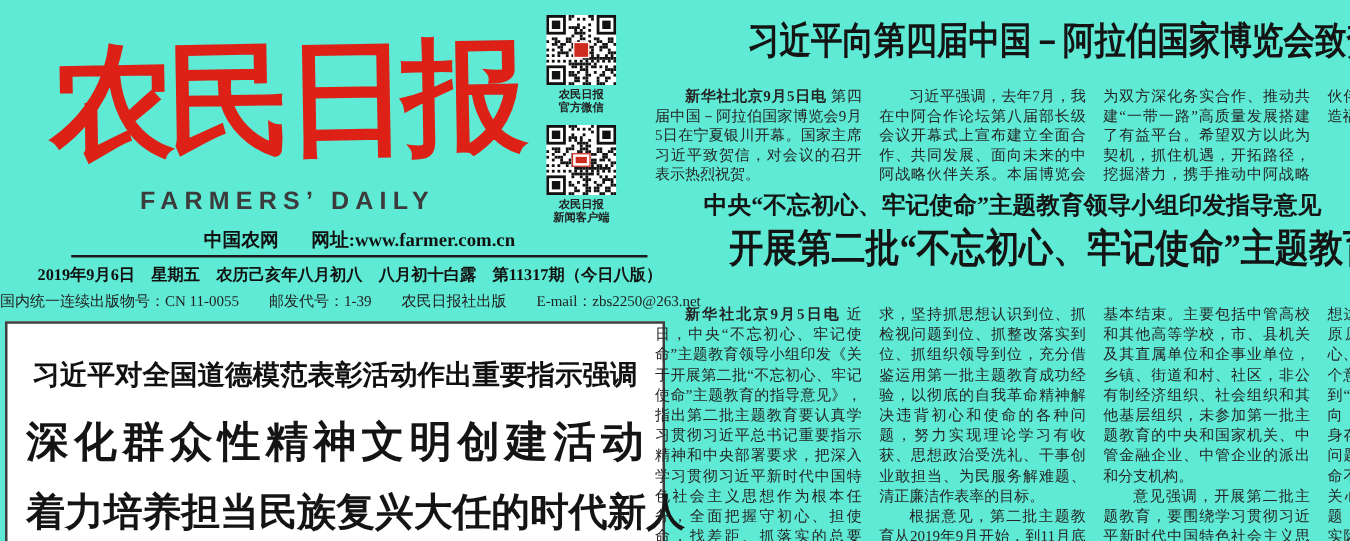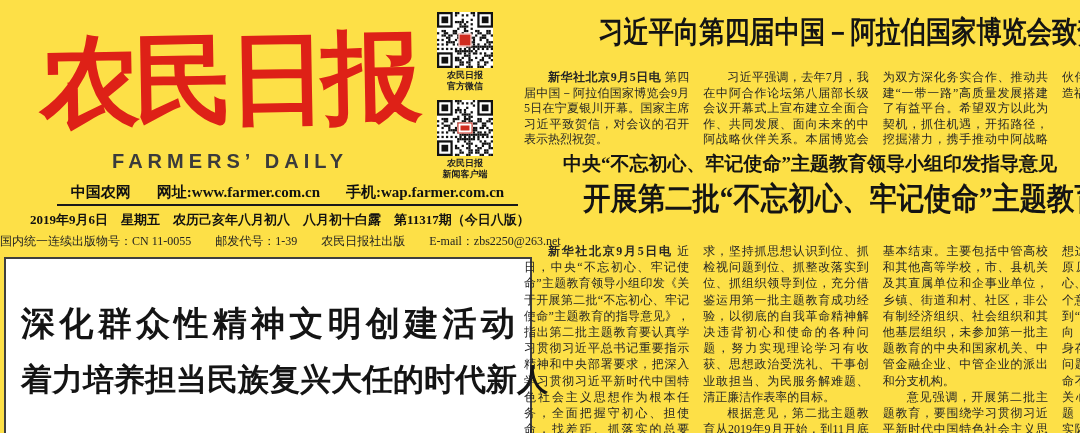--- a/index.html
+++ b/index.html
@@ -1,19 +1,19 @@
 <!DOCTYPE html>
 <html><head>
 <meta charset="utf-8">
 <style>
   * { margin:0; padding:0; box-sizing:border-box; }
   html,body { background:#ffffff; }
   #page {
     position:relative; width:1080px; height:433px; overflow:hidden;
-    background:#fde047; color:#1c1c1c;
+    background:#5eead4; color:#1c1c1c;
     font-family:"Liberation Serif","DejaVu Serif",serif;
   }
   
   .masthead-title {
     position:absolute; left:28px; top:-14px; width:400px; height:190px;
     display:flex; align-items:center; justify-content:center;
     font-size:100px; font-weight:bold; letter-spacing:-6px;
     color:#de2117; font-family:"DejaVu Serif","Liberation Serif",serif;
     transform:rotate(-1deg); white-space:nowrap;
   }
@@ -514,28 +514,28 @@
       </div>
       <div class="qr-caption">
         <div>农民日报</div>
         <div>新闻客户端</div>
       </div>
     </div>
 
     <div class="info-bar">
       <span>中国农网</span>
       <span>网址:www.farmer.com.cn</span>
-      <span>手机:wap.farmer.com.cn</span>
     </div>
     <div class="rule"></div>
     <div class="date-line">2019年9月6日　星期五　农历己亥年八月初八　八月初十白露　第11317期（今日八版）</div>
     <div class="pub-line">国内统一连续出版物号：CN 11-0055　　邮发代号：1-39　　农民日报社出版　　E-mail：zbs2250@263.net</div>
   </div>
 
   <div class="headline-box">
+    <div class="box-kicker">习近平对全国道德模范表彰活动作出重要指示强调</div>
     <div class="box-headline l1">
         <span>深</span>
         <span>化</span>
         <span>群</span>
         <span>众</span>
         <span>性</span>
         <span>精</span>
         <span>神</span>
         <span>文</span>
         <span>明</span>

